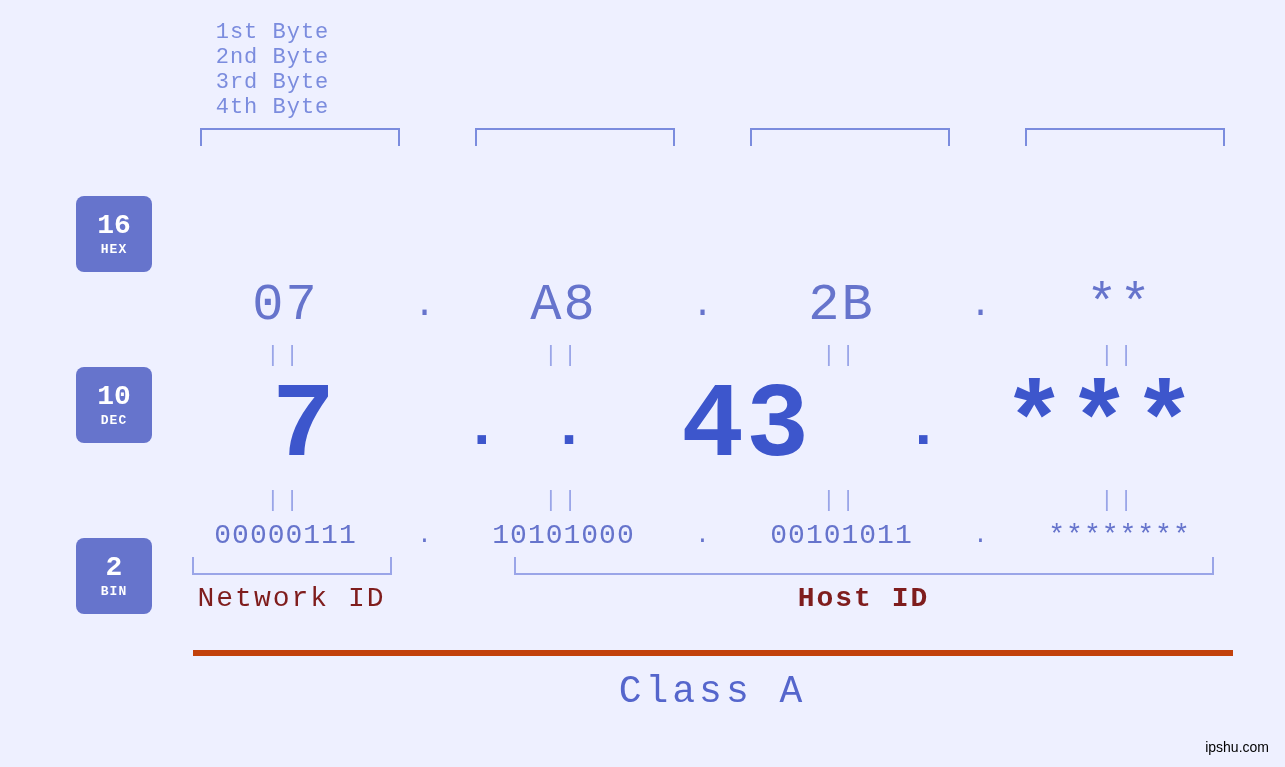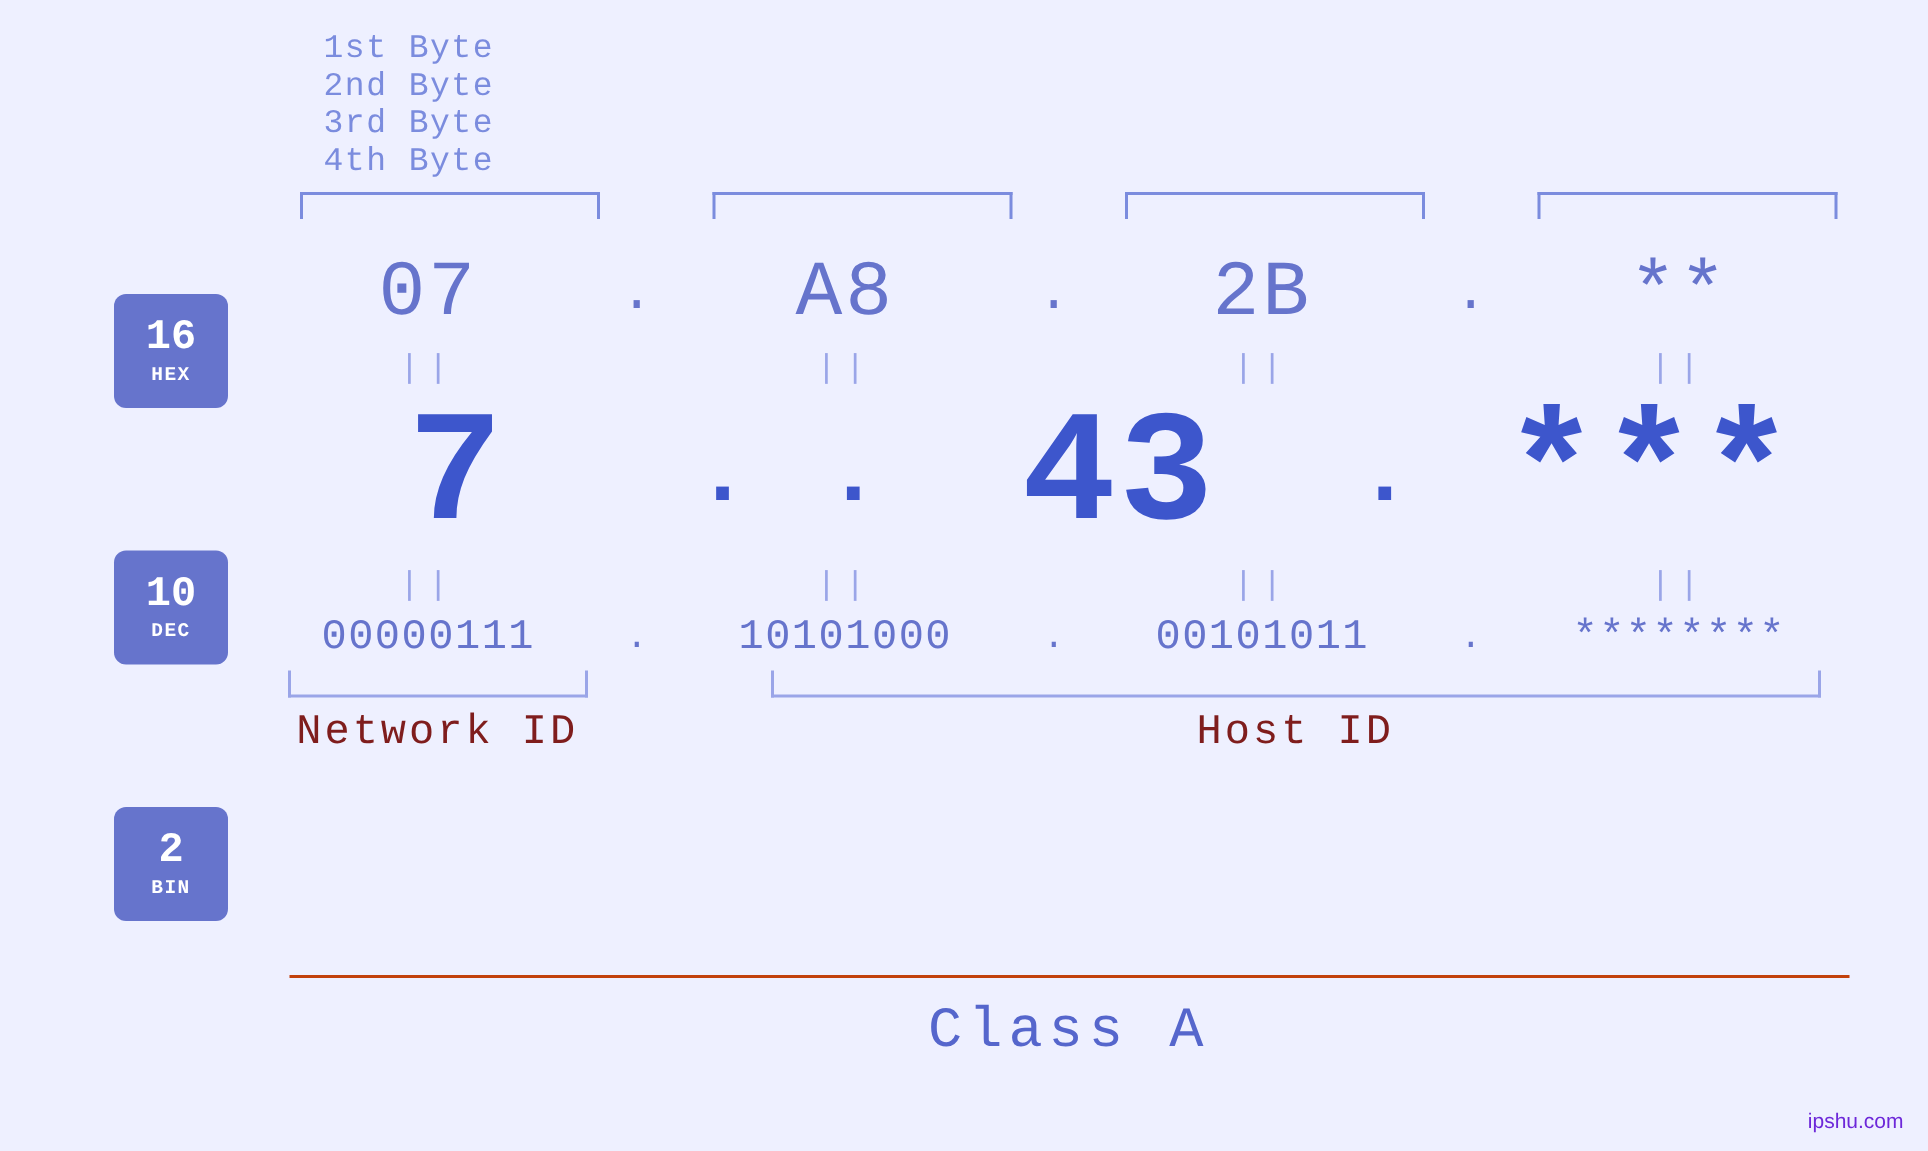--- a/index.html
+++ b/index.html
@@ -59,21 +59,21 @@
       height: 18px;
       border-top: 2px solid #7b8cde;
       border-left: 2px solid #7b8cde;
       border-right: 2px solid #7b8cde;
     }
 
     
     .main-content {
       display: flex;
       width: 1223px;
-      align-items: flex-start;
+      align-items: flex-end;
     }
 
     
     .badges-column {
       display: flex;
       flex-direction: column;
       gap: 0;
       width: 140px;
       padding-left: 45px;
       padding-top: 30px;
@@ -223,39 +223,39 @@
       color: #7f1d1d;
       font-size: 28px;
       letter-spacing: 2px;
       text-align: center;
     }
 
     
     .class-row {
       width: 1040px;
       margin-left: 140px;
-      border-top: 2px solid #c2410c;
+      border-top: 6px solid #c2410c;
       margin-top: 20px;
       display: flex;
       justify-content: center;
       padding-top: 14px;
     }
 
     .class-label {
       color: #5566cc;
       font-size: 38px;
       letter-spacing: 4px;
     }
 
     
     .watermark {
       position: absolute;
       bottom: 12px;
       right: 16px;
-      color: #6d28d9;
+      color: #000000;
       font-size: 14px;
       font-family: Arial, sans-serif;
     }
 
     
     .badge:last-child {
       margin-bottom: 0;
     }
   </style>
 </head>
@@ -347,21 +347,21 @@
 
       <div class="bottom-brackets-row">
         <div class="bracket-bottom"></div>
         <div style="width:40px;"></div>
         <div class="bracket-bottom-wide"></div>
       </div>
 
       <div class="id-labels-row">
         <div class="id-label" style="width:200px;">Network ID</div>
         <div style="width:40px;"></div>
-        <div class="id-label" style="width:700px;">Host ID</div>
+        <div class="id-label" style="width:700px;font-weight:bold;">Host ID</div>
       </div>
 
     </div>
   </div>
 
   <div style="width:1285px; display:flex; justify-content:center; margin-top:16px;">
     <div class="class-row">
       <span class="class-label">Class A</span>
     </div>
   </div>

